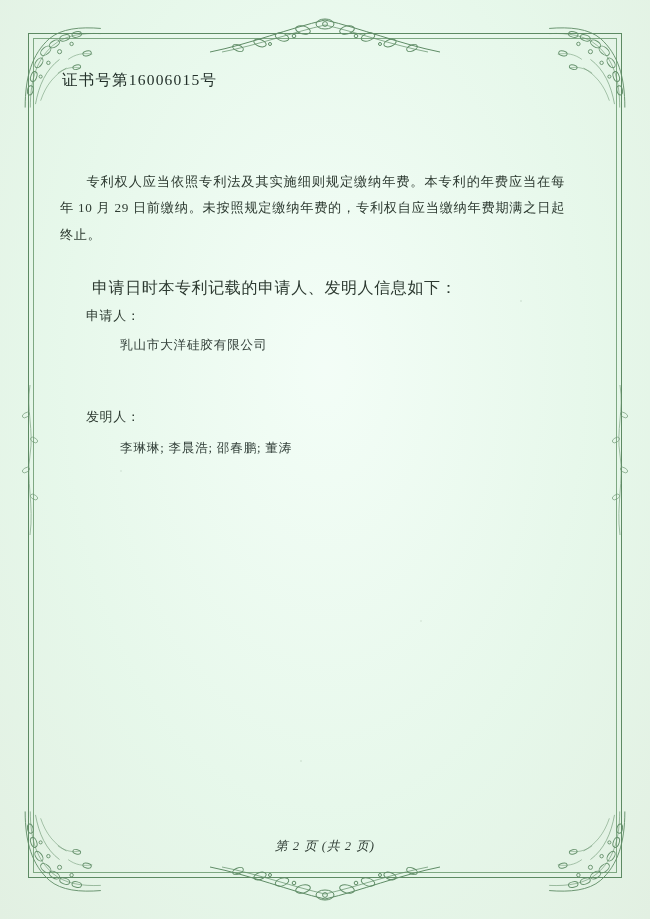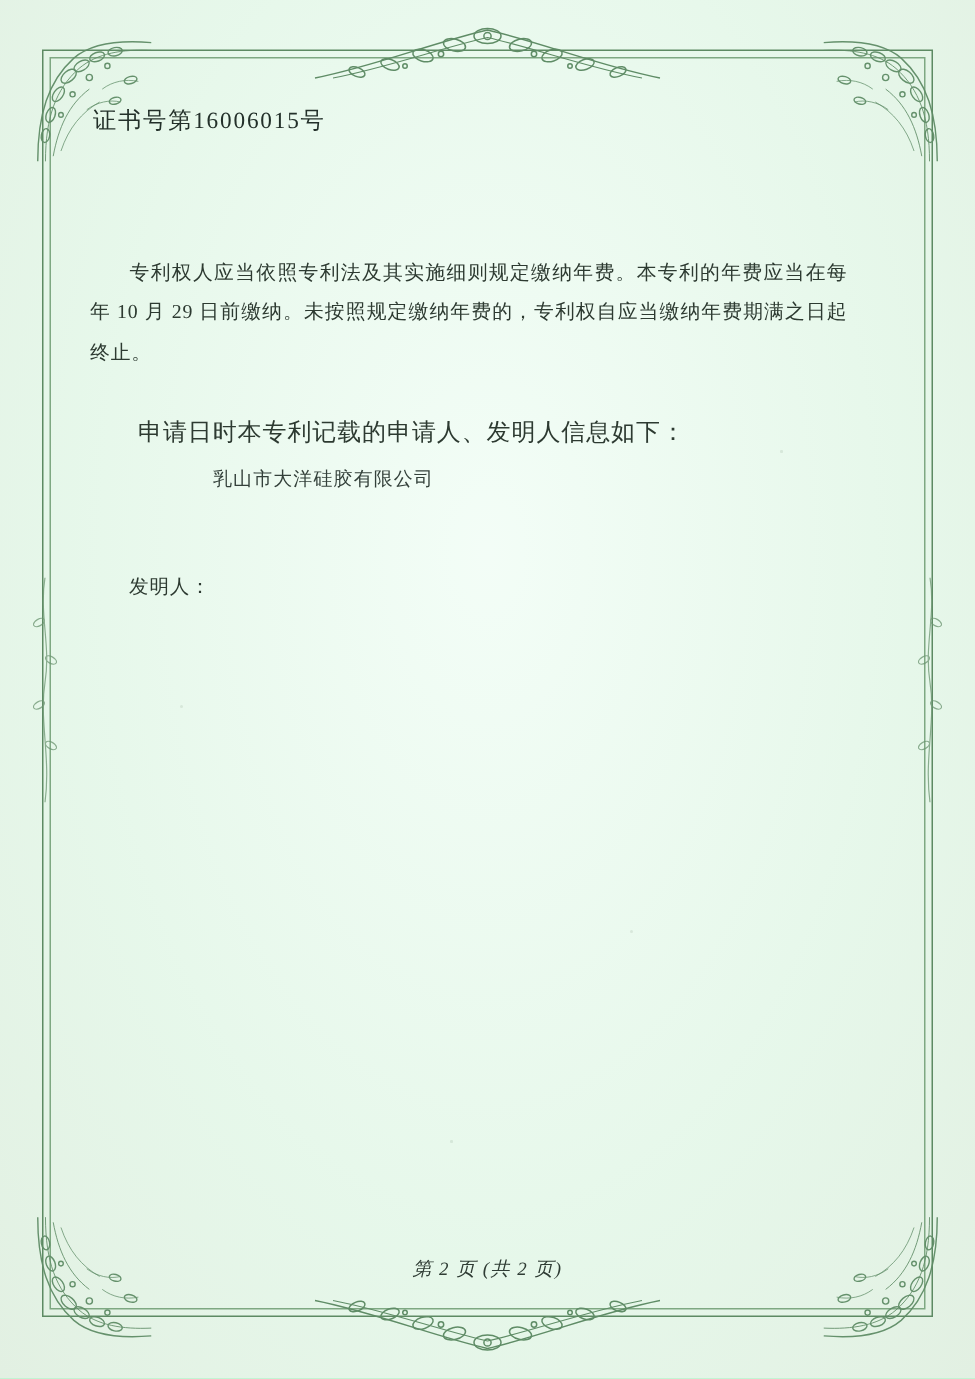--- a/index.html
+++ b/index.html
@@ -138,21 +138,21 @@
   .field-label {
     margin-top: 8px;
     font-size: 13px;
     letter-spacing: 0.6px;
     color: #2d3a31;
     text-indent: 2em;
   }
 
   .field-value {
     margin-top: 12px;
-    margin-left: 82px;
+    margin-left: 60px;
     font-size: 12.6px;
     letter-spacing: 0.8px;
     color: #33403a;
   }
 
   .field-label.inventor {
     margin-top: 54px;
   }
   .field-value.inventor {
     margin-top: 14px;
@@ -343,25 +343,27 @@
   </div>
 
   <div class="content">
 
     <div class="cert-number">证书号第16006015号</div>
 
     <div class="para">专利权人应当依照专利法及其实施细则规定缴纳年费。本专利的年费应当在每年 10 月 29 日前缴纳。未按照规定缴纳年费的，专利权自应当缴纳年费期满之日起终止。</div>
 
     <div class="info-intro">申请日时本专利记载的申请人、发明人信息如下：</div>
 
+    <div class="field-label">申请人：</div>
 
     <div class="field-value">乳山市大洋硅胶有限公司</div>
 
     <div class="field-label inventor">发明人：</div>
 
+    <div class="field-value inventor">李琳琳; 李晨浩; 邵春鹏; 董涛</div>
 
   </div>
 
   <div class="footer">第 2 页 (共 2 页)</div>
 
   <div class="speckle" style="left:120px; top:470px; width:2px; height:2px;"></div>
   <div class="speckle" style="left:420px; top:620px; width:2px; height:2px;"></div>
   <div class="speckle" style="left:300px; top:760px; width:1.5px; height:1.5px;"></div>
   <div class="speckle" style="left:520px; top:300px; width:1.5px; height:1.5px;"></div>
 

